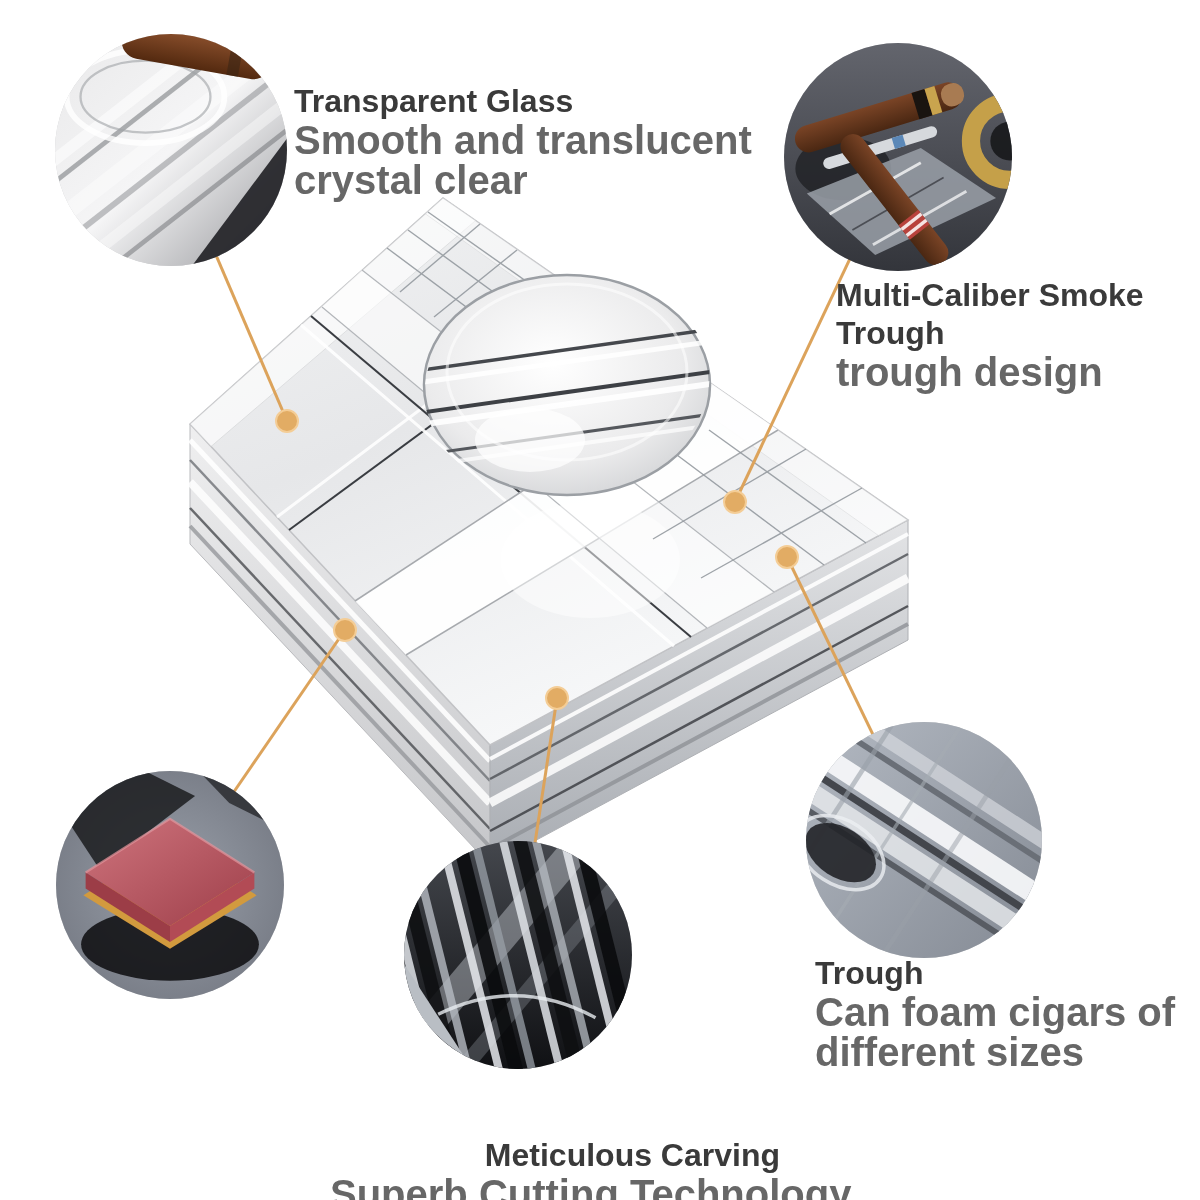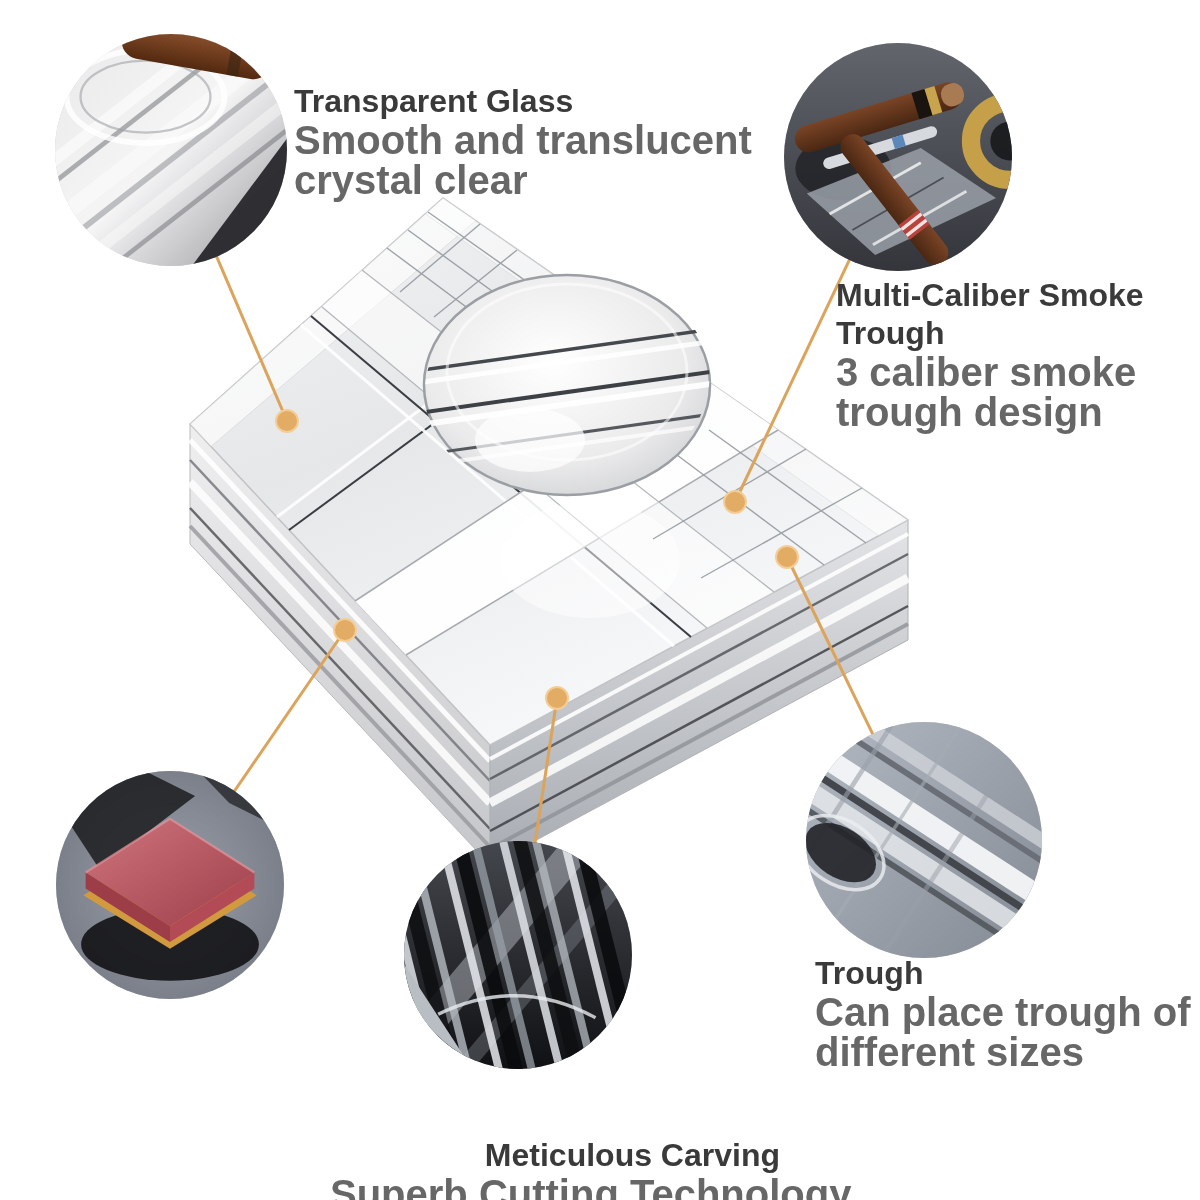--- a/index.html
+++ b/index.html
@@ -298,29 +298,28 @@
 
   <div class="callout" style="left:294px;top:82px;">
     <h3>Transparent Glass</h3>
     <p class="mt i5">Smooth and translucent</p>
     <p class="i12">crystal clear</p>
   </div>
 
   <div class="callout" style="left:836px;top:276px;">
     <h3>Multi-Caliber Smoke</h3>
     <h3 class="i8">Trough</h3>
-    <p class="mt i8">3 caliber smoke</p>
     <p class="i19">trough design</p>
   </div>
 
 
   <div class="callout center" style="left:330px;top:1136px;width:450px;text-align:right;">
     <h3>Meticulous Carving</h3>
     <p class="mt">Superb Cutting Technology</p>
   </div>
 
   <div class="callout" style="left:815px;top:954px;">
     <h3>Trough</h3>
-    <p class="mt">Can place trough of</p>
+    <p class="mt">Can foam cigars of</p>
     <p>different sizes</p>
   </div>
 
 </div>
 
 </body></html>

